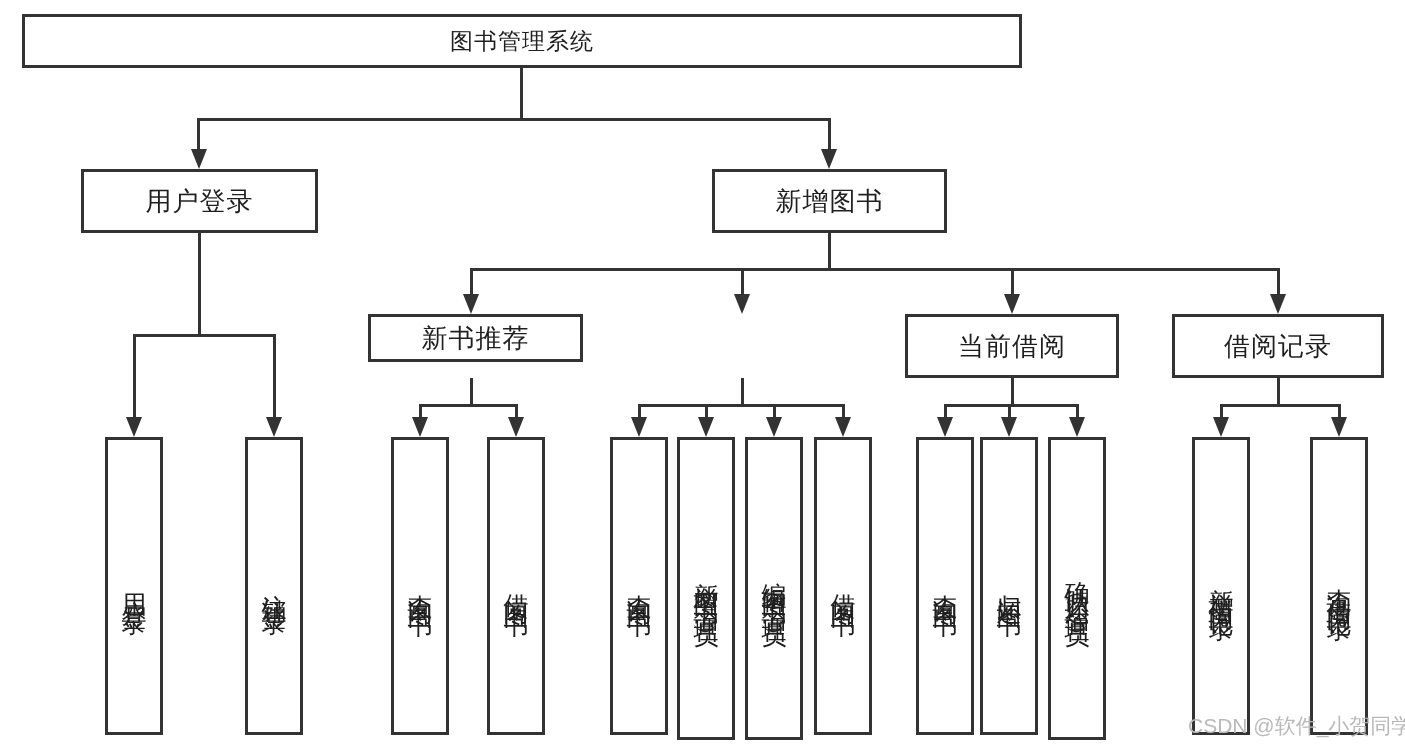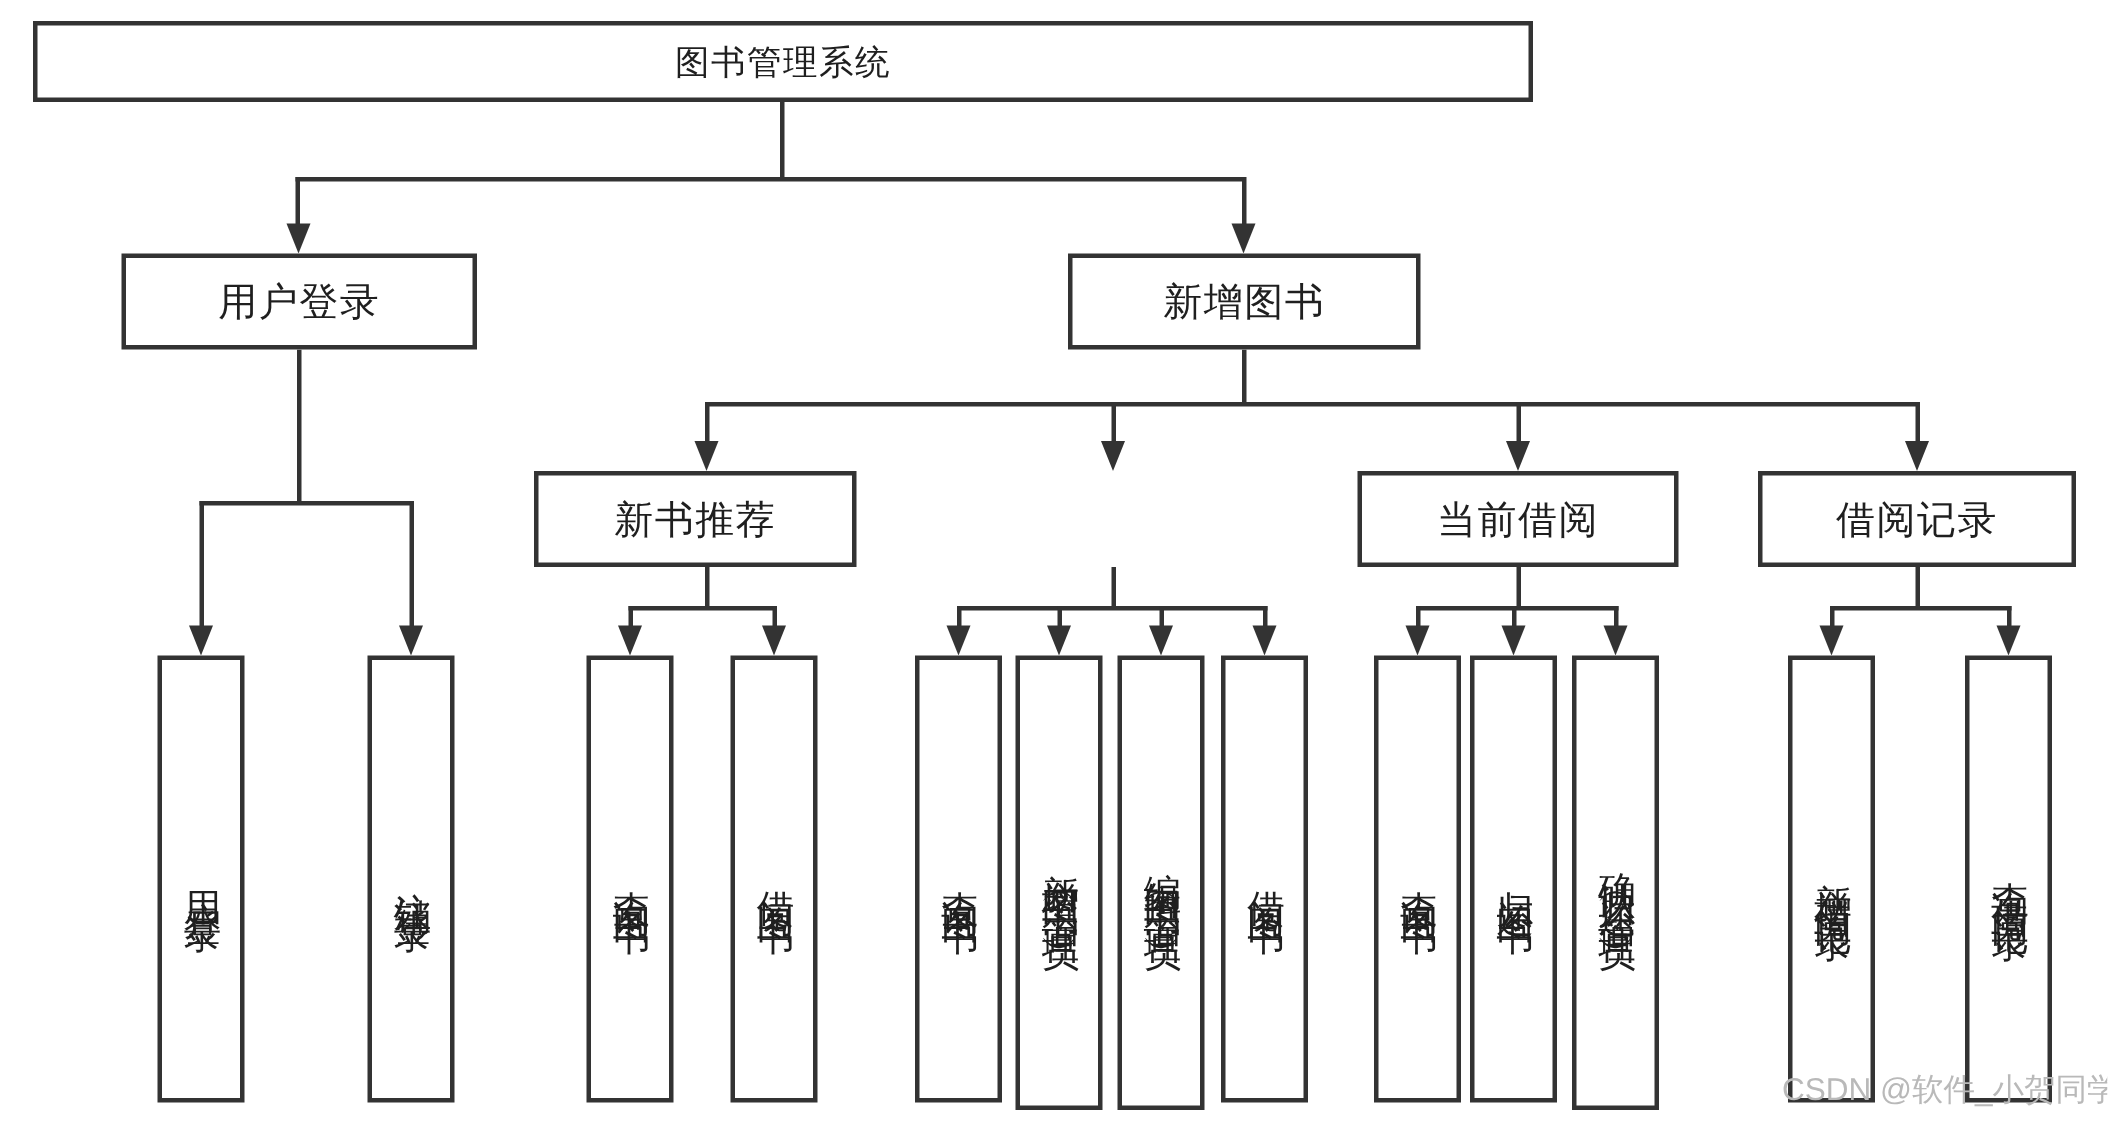--- a/index.html
+++ b/index.html
@@ -81,21 +81,21 @@
     <div class="vline" style="left:470px;top:268px;height:28px"></div>
     <div class="vline" style="left:741px;top:268px;height:28px"></div>
     <div class="vline" style="left:1011px;top:268px;height:28px"></div>
     <div class="vline" style="left:1277px;top:268px;height:28px"></div>
     <div class="arrow" style="left:463px;top:294px"></div>
     <div class="arrow" style="left:734px;top:294px"></div>
     <div class="arrow" style="left:1004px;top:294px"></div>
     <div class="arrow" style="left:1270px;top:294px"></div>
   </div>
 
-  <div class="box" style="left:356px;top:314px;width:215px;height:64px">
+  <div class="box" style="left:368px;top:314px;width:215px;height:48px">
     <span class="hlabel">新书推荐</span>
   </div>
   <div class="box" style="left:1172px;top:314px;width:212px;height:64px">
     <span class="hlabel">借阅记录</span>
   </div>
   <div class="box" style="left:905px;top:314px;width:214px;height:64px">
     <span class="hlabel">当前借阅</span>
   </div>
 
   <div>

